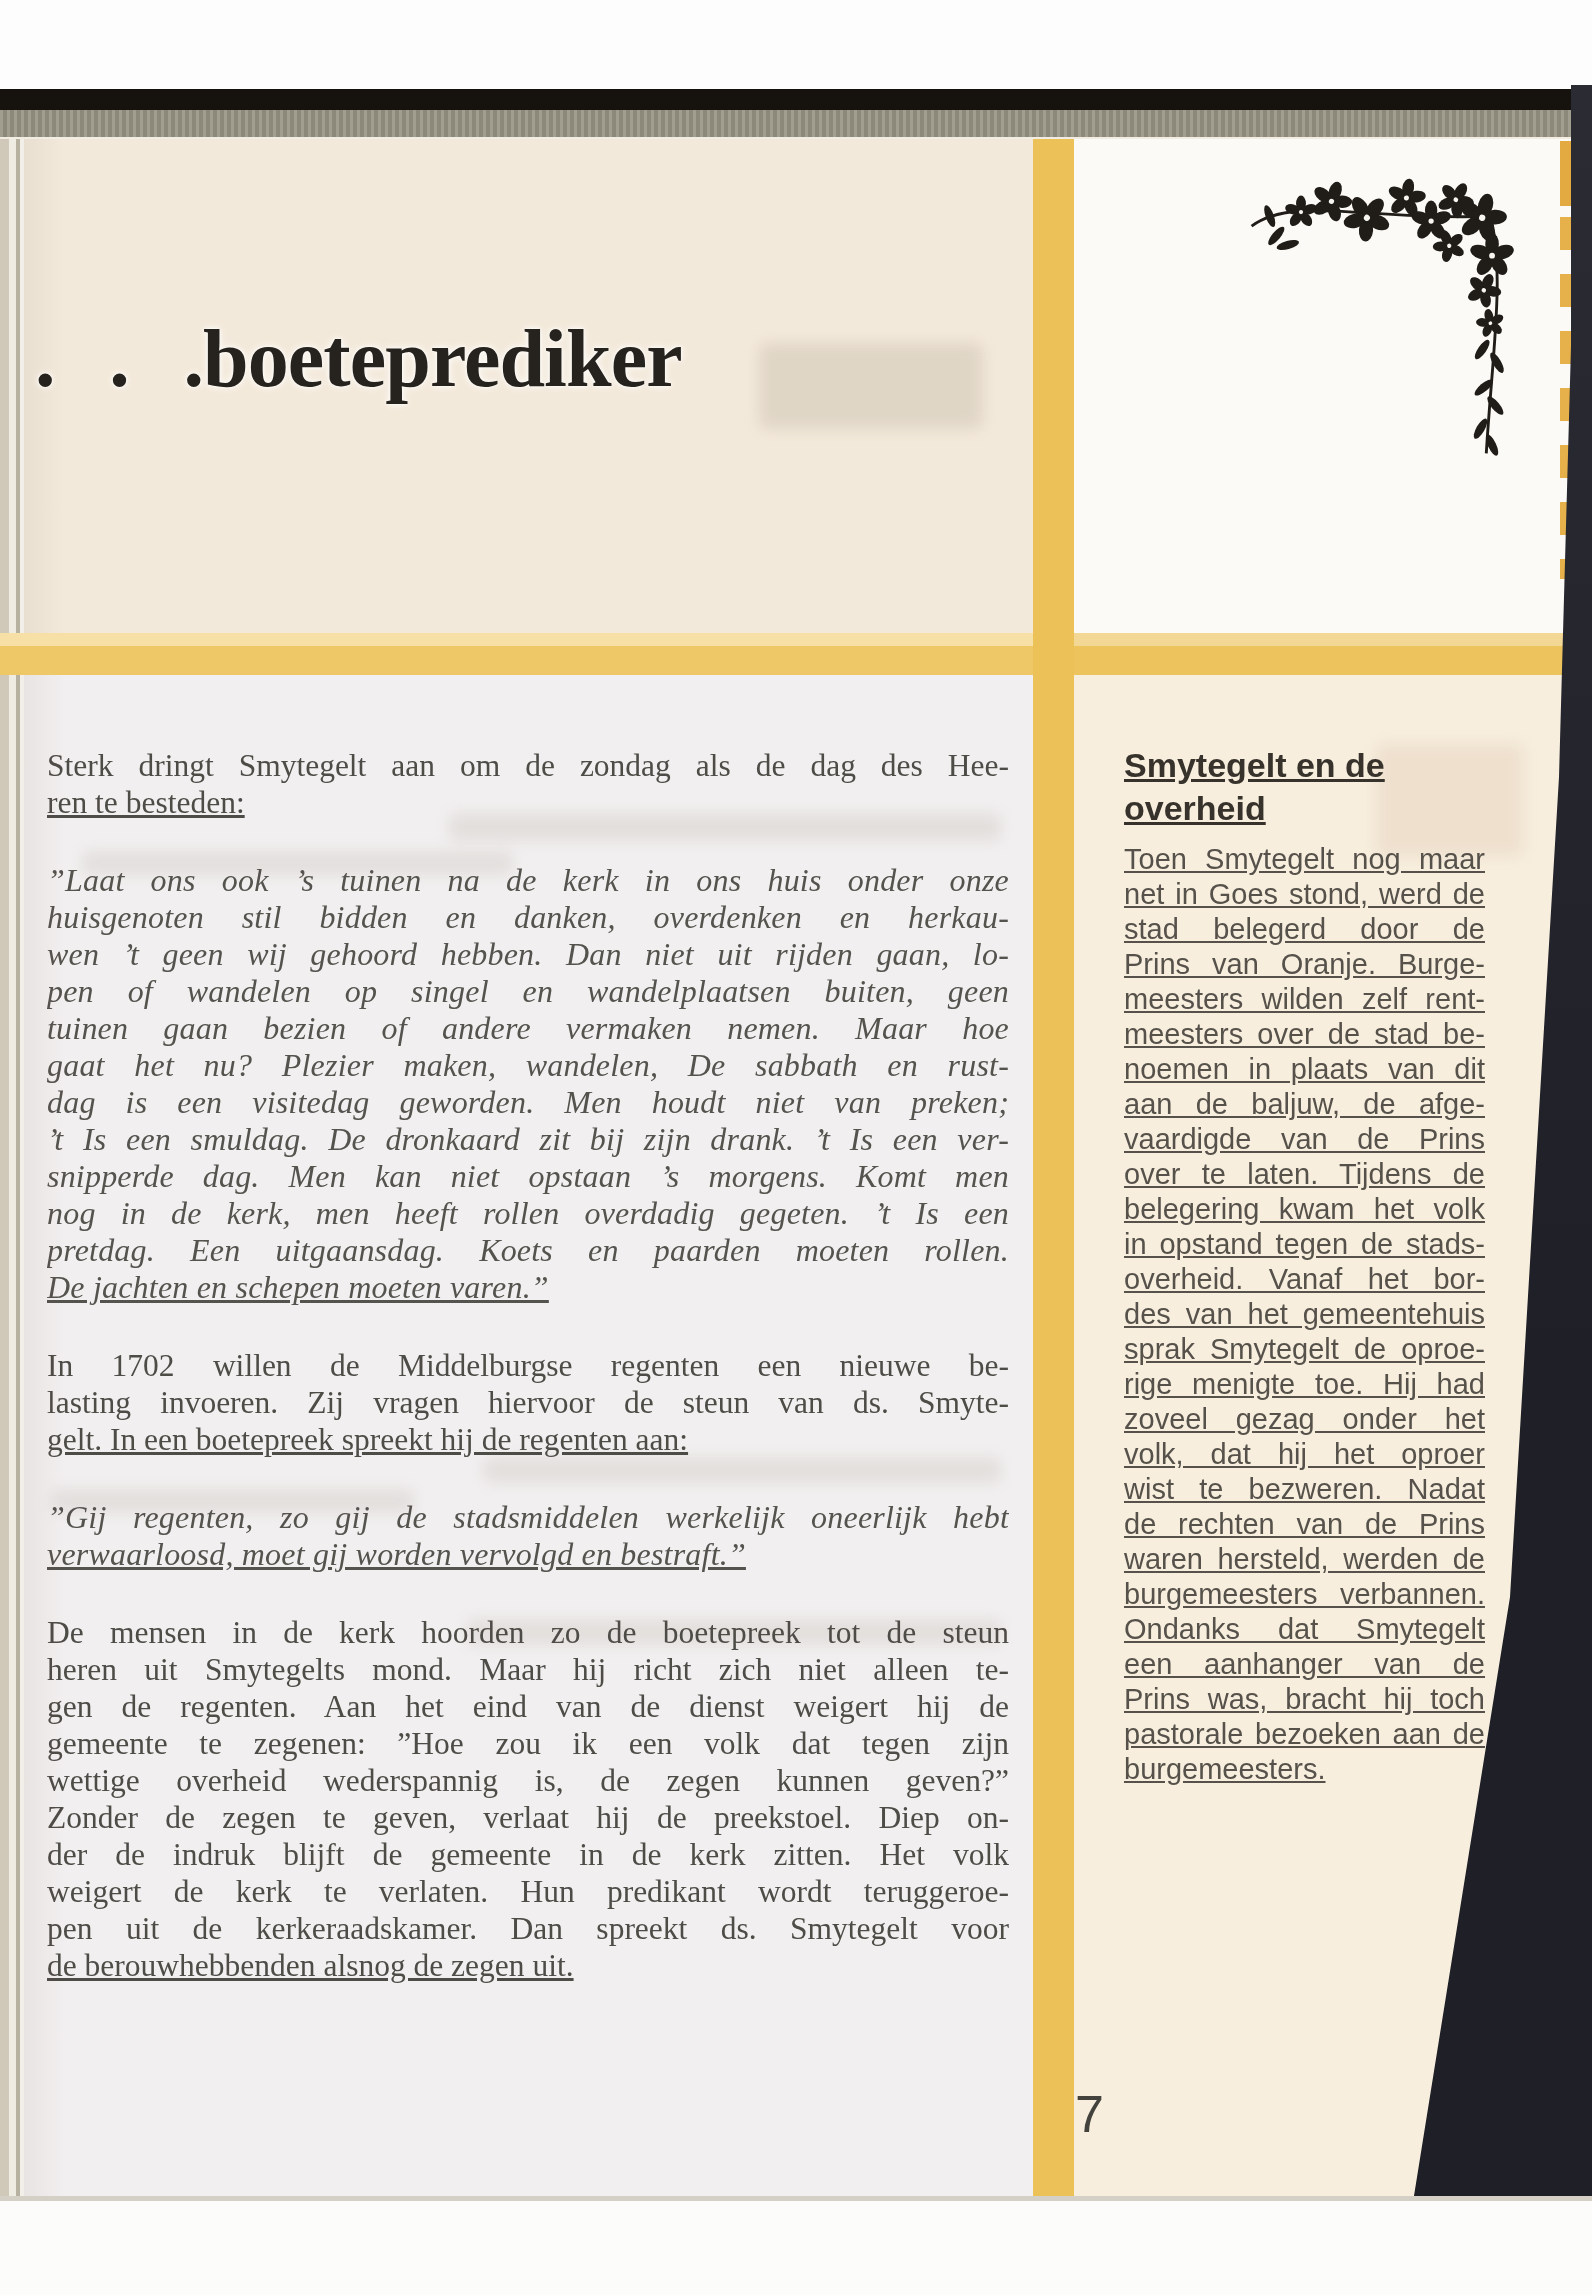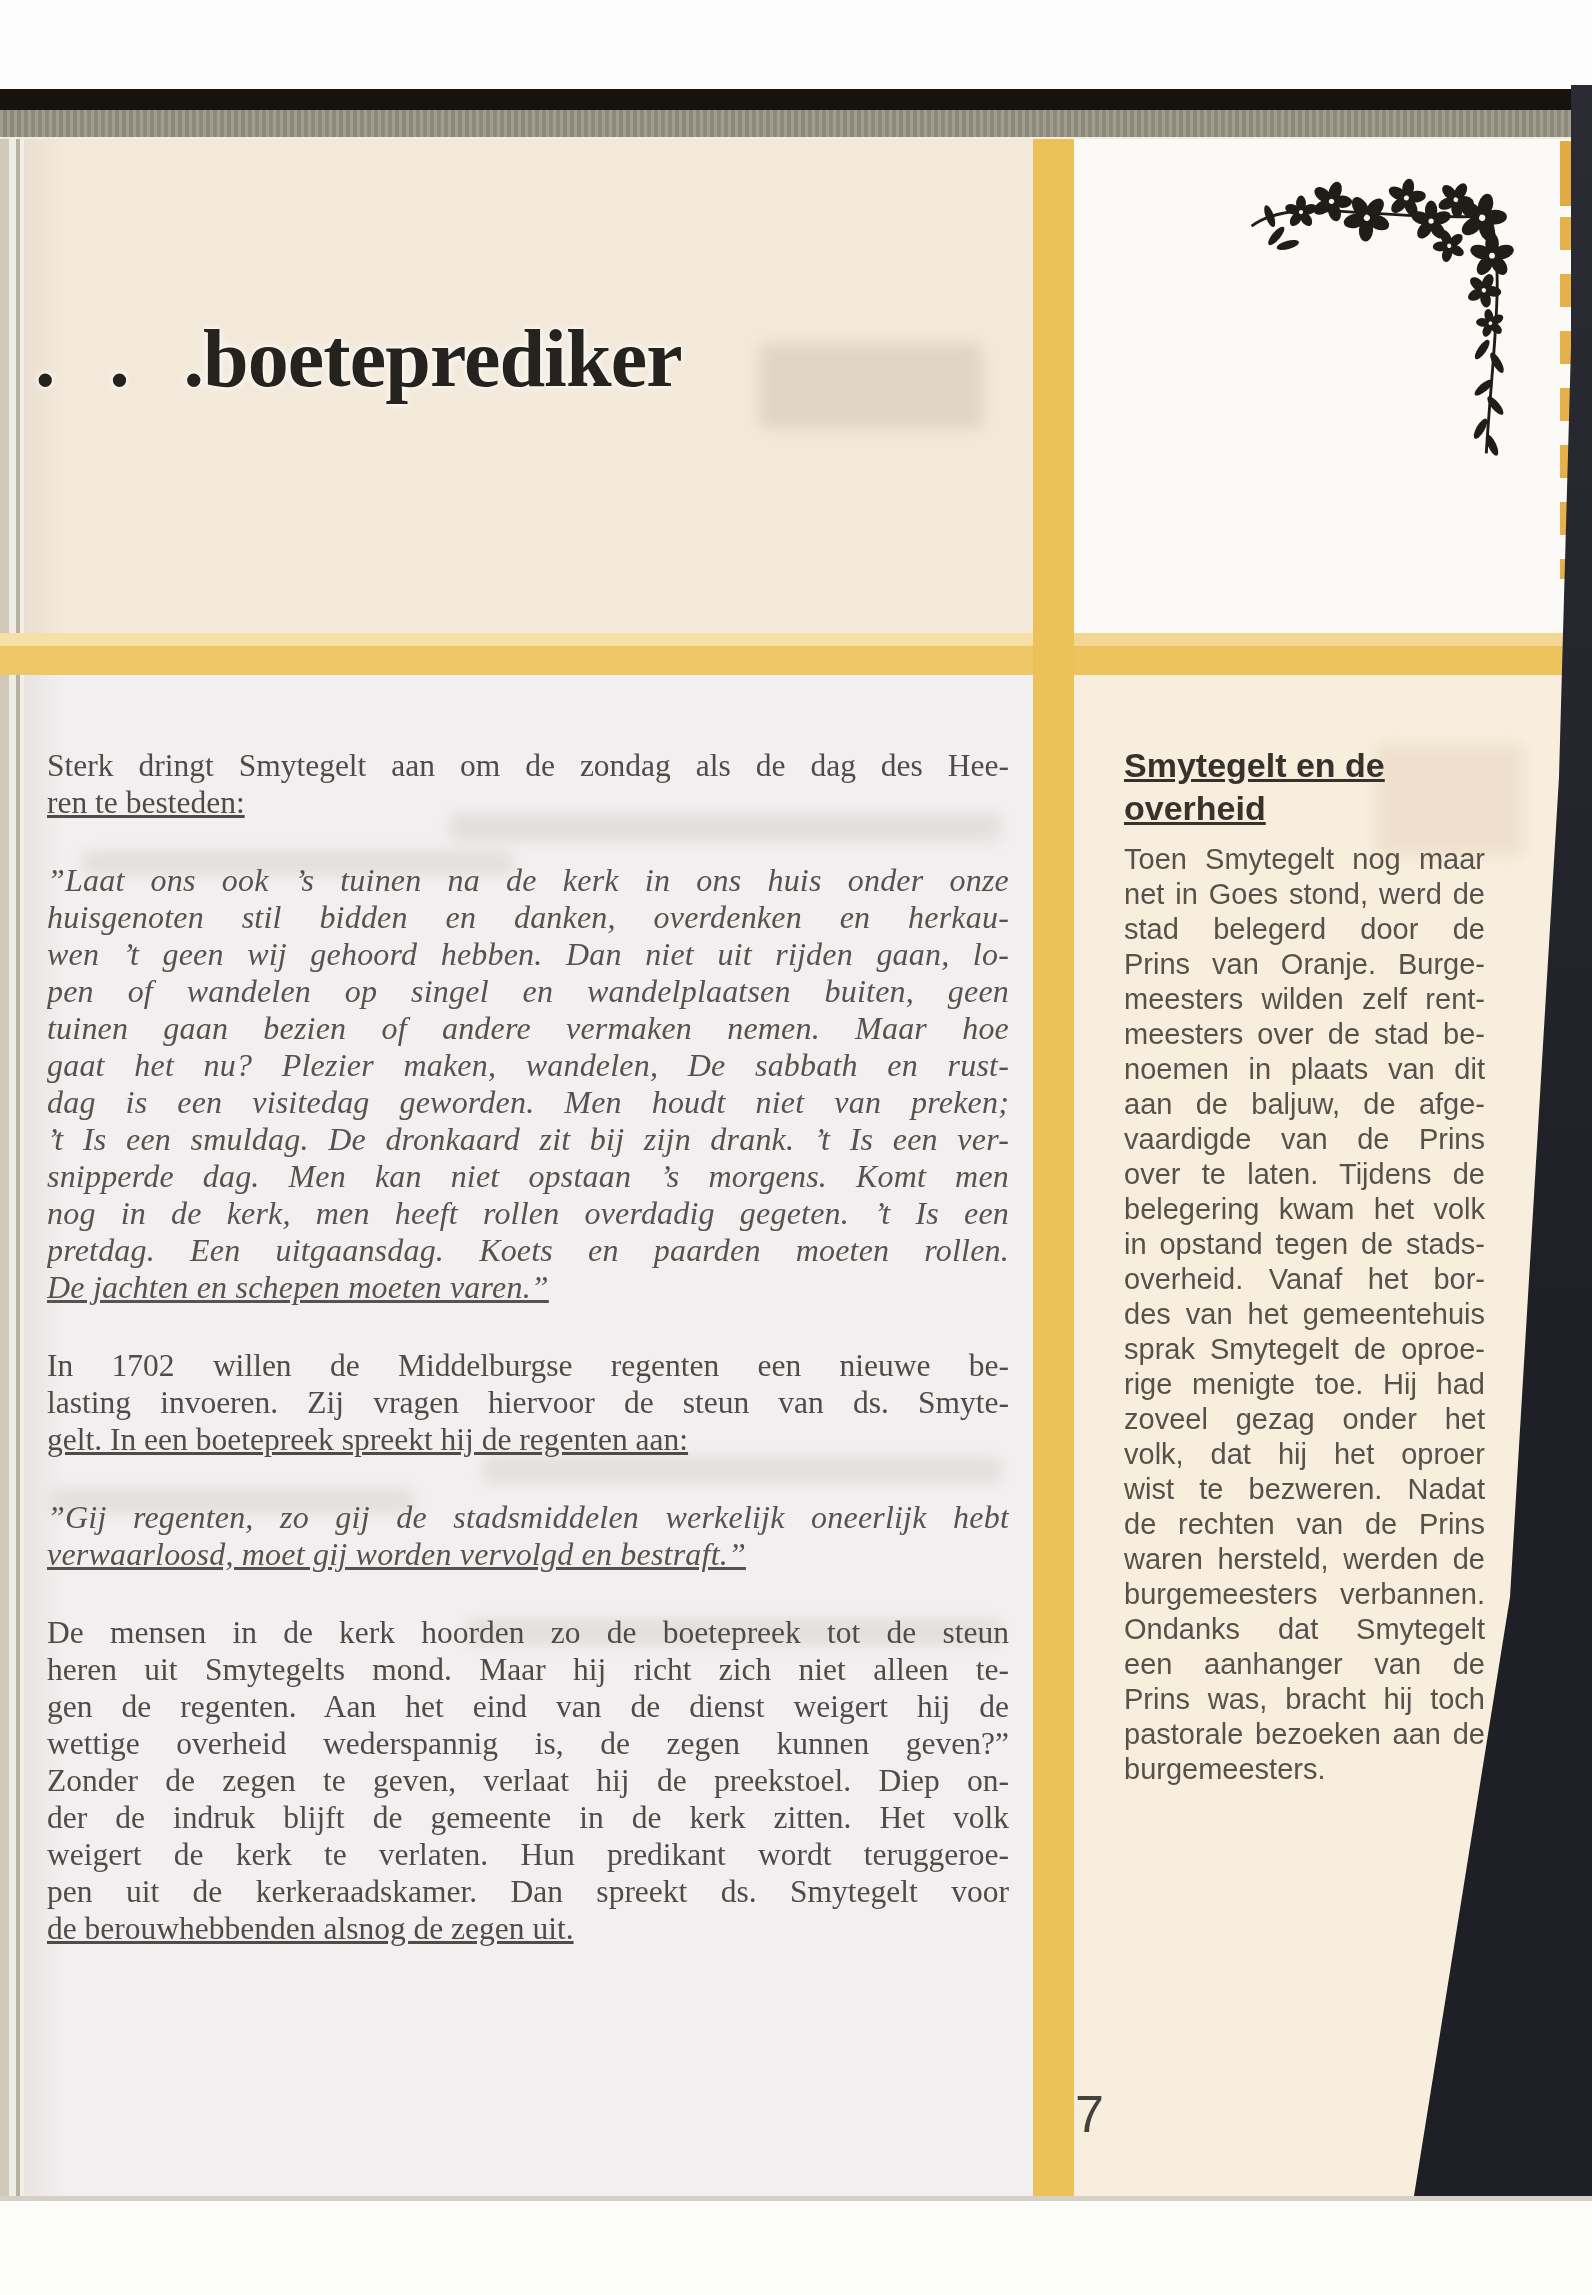--- a/index.html
+++ b/index.html
@@ -62,21 +62,21 @@
   .tl.nj{text-align:center;text-align-last:left;text-decoration:underline;}
   .tl.nj::after{content:none;}
   .para.roman .tl{font:31.5px/37px "Liberation Serif",serif;color:#4e4c47;}
   .para.italic .tl{font:italic 32px/37px "Liberation Serif",serif;color:#55534e;letter-spacing:0.2px;}
 
   
   #side-col{left:1124px;top:744px;width:361px;}
   .shl{font:bold 34px/43px "Liberation Sans",sans-serif;color:#37332c;text-decoration:underline;}
   #side-body{margin-top:12px;}
   .sl{height:35px;line-height:35px;overflow:hidden;text-align:justify;text-align-last:justify;
-      font:29px/35px "Liberation Sans",sans-serif;color:#56524b;}
+      font:29px/35px "Liberation Sans",sans-serif;color:#56524b;text-decoration:underline;}
   .sl::after{content:"";display:inline-block;width:100%;height:0;}
   .sl.nj{text-align:left;text-align-last:left;}
   .sl.nj::after{content:none;}
 
   
   #page-num{left:1075px;top:2087px;font:52px/55px "Liberation Sans",sans-serif;color:#43423d;}
 
   
   .ghost{position:absolute;background:rgba(150,140,122,.16);filter:blur(7px);border-radius:8.6px;}
   #g1{left:449px;top:813px;width:552px;height:28px;}
@@ -189,20 +189,21 @@
       <div class="tl nj">gelt. In een boetepreek spreekt hij de regenten aan:</div>
     </div>
     <div class="para italic">
       <div class="tl">”Gij regenten, zo gij de stadsmiddelen werkelijk oneerlijk hebt</div>
       <div class="tl nj">verwaarloosd, moet gij worden vervolgd en bestraft.”</div>
     </div>
     <div class="para roman">
       <div class="tl">De mensen in de kerk hoorden zo de boetepreek tot de steun</div>
       <div class="tl">heren uit Smytegelts mond. Maar hij richt zich niet alleen te-</div>
       <div class="tl">gen de regenten. Aan het eind van de dienst weigert hij de</div>
+      <div class="tl">gemeente te zegenen: ”Hoe zou ik een volk dat tegen zijn</div>
       <div class="tl">wettige overheid wederspannig is, de zegen kunnen geven?”</div>
       <div class="tl">Zonder de zegen te geven, verlaat hij de preekstoel. Diep on-</div>
       <div class="tl">der de indruk blijft de gemeente in de kerk zitten. Het volk</div>
       <div class="tl">weigert de kerk te verlaten. Hun predikant wordt teruggeroe-</div>
       <div class="tl">pen uit de kerkeraadskamer. Dan spreekt ds. Smytegelt voor</div>
       <div class="tl nj">de berouwhebbenden alsnog de zegen uit.</div>
     </div>
   </div>
 
 <div class="abs" id="side-col">

